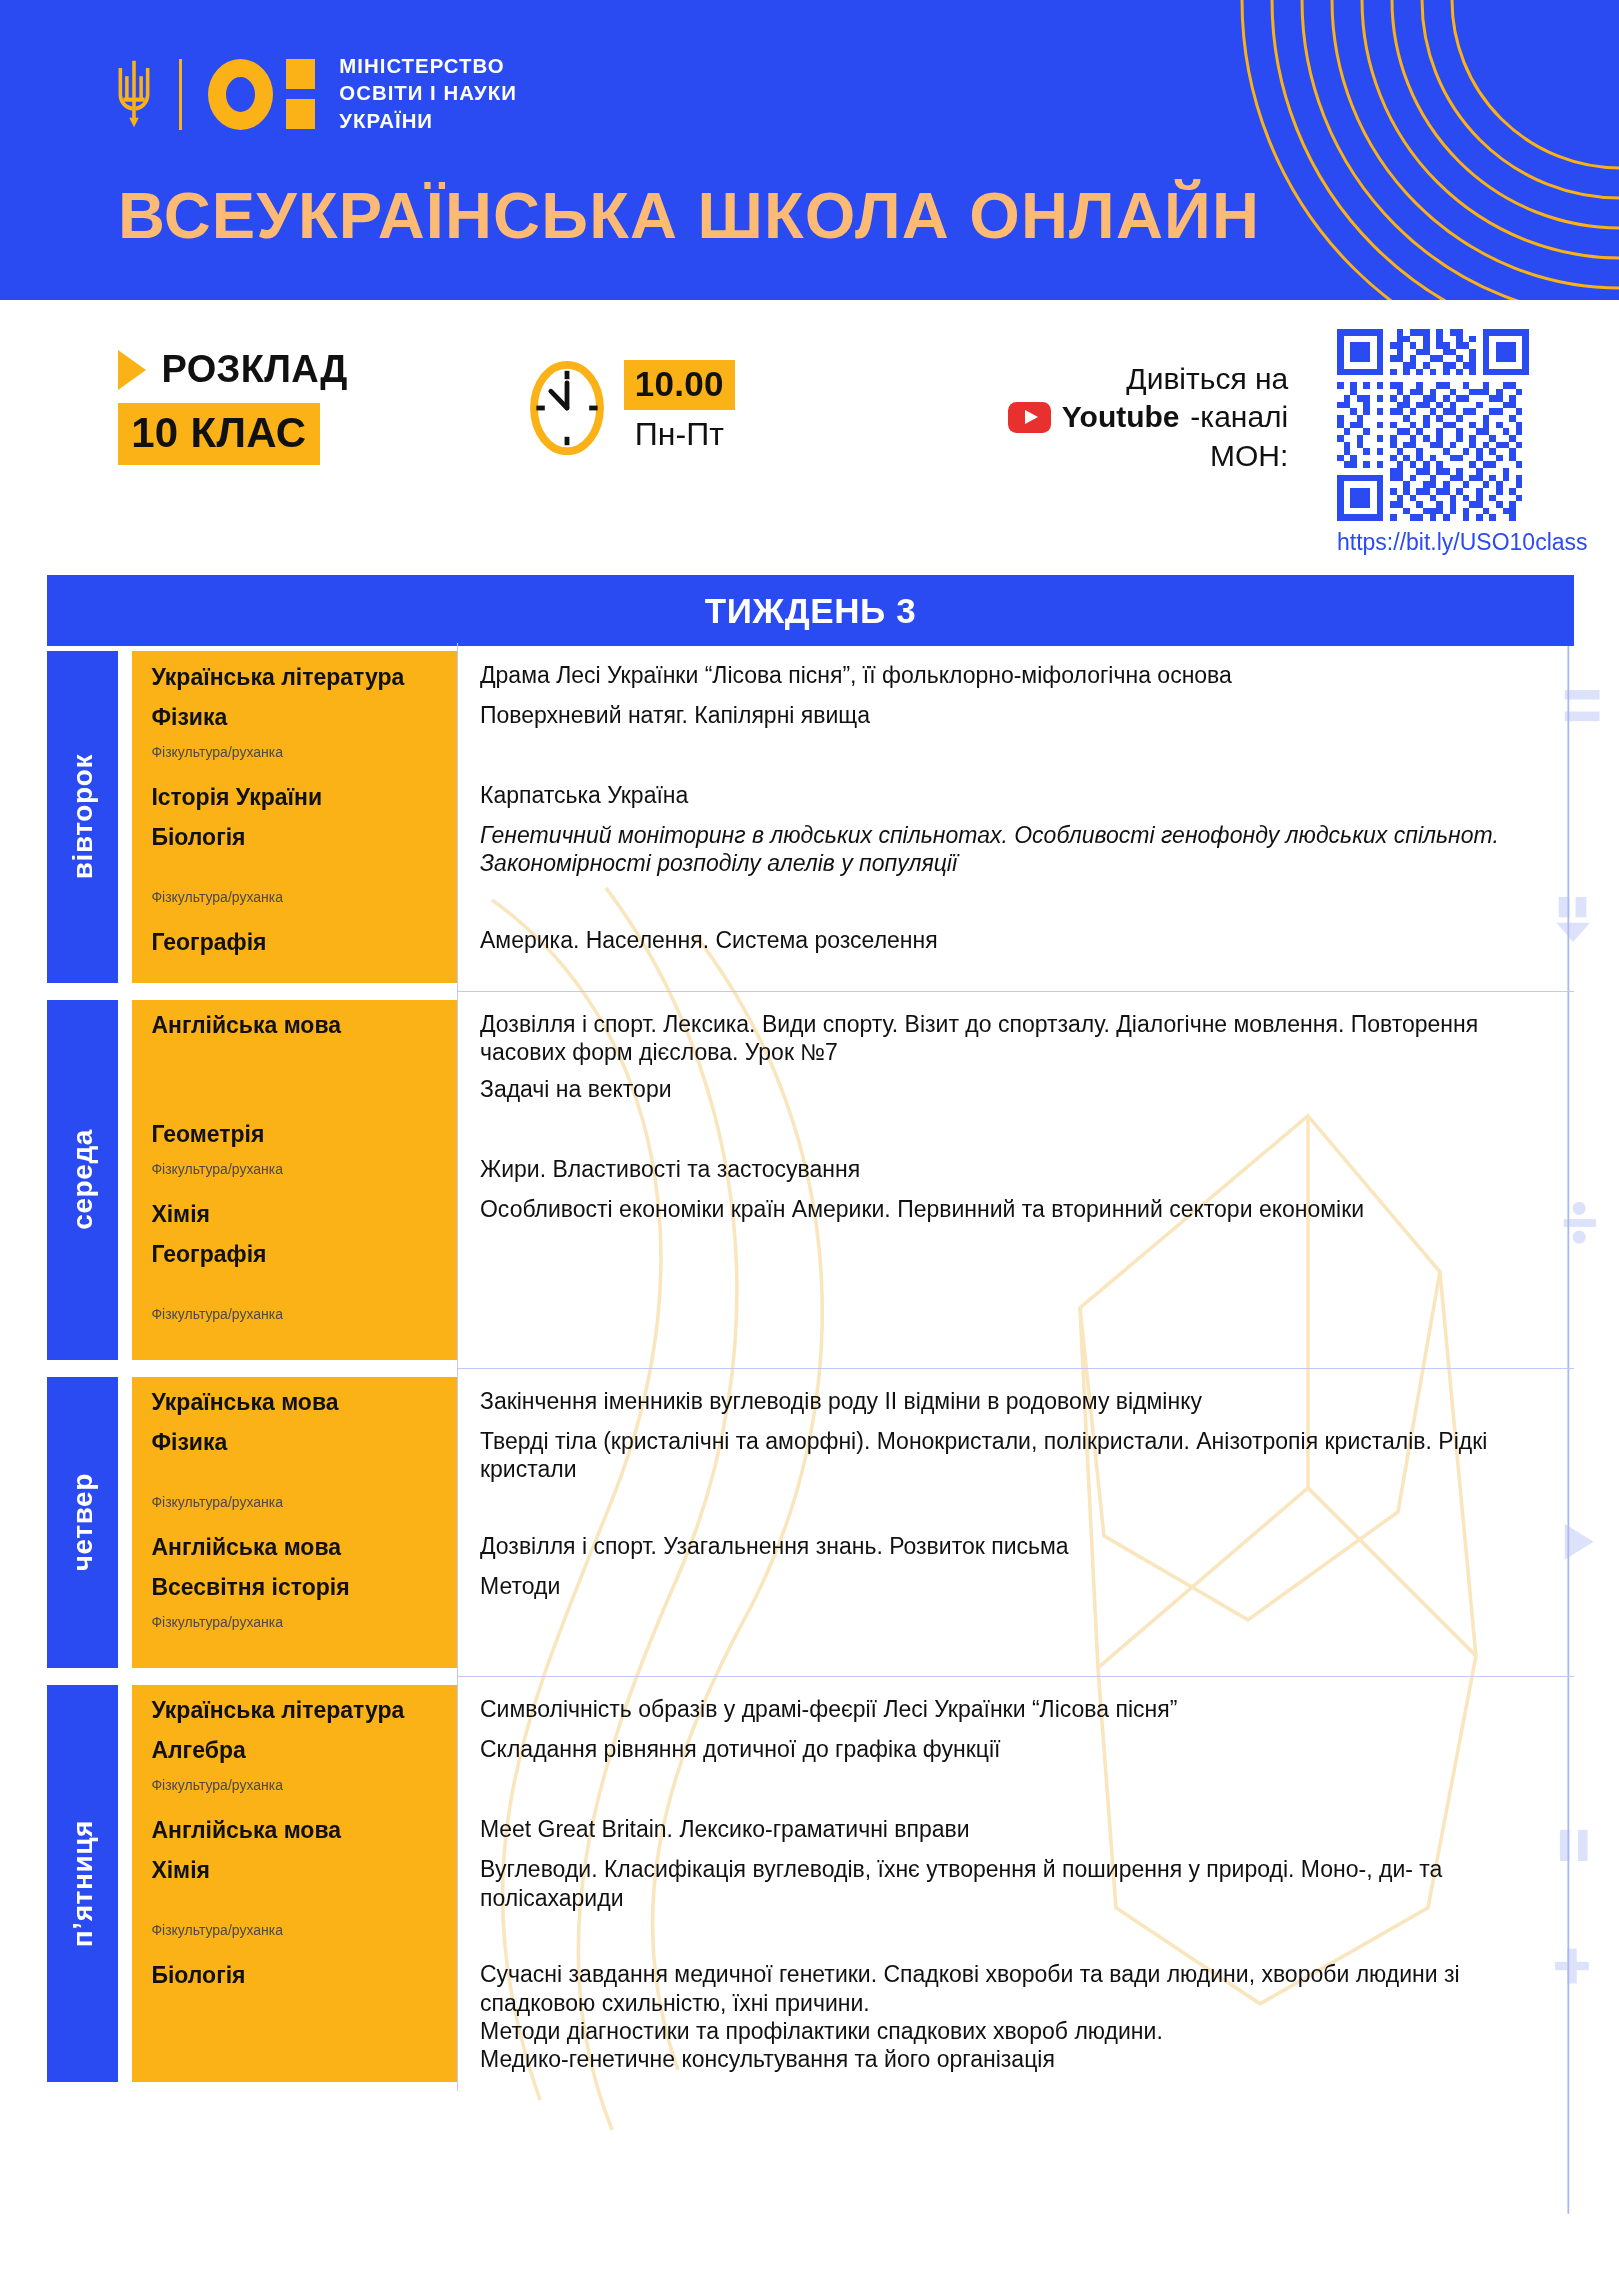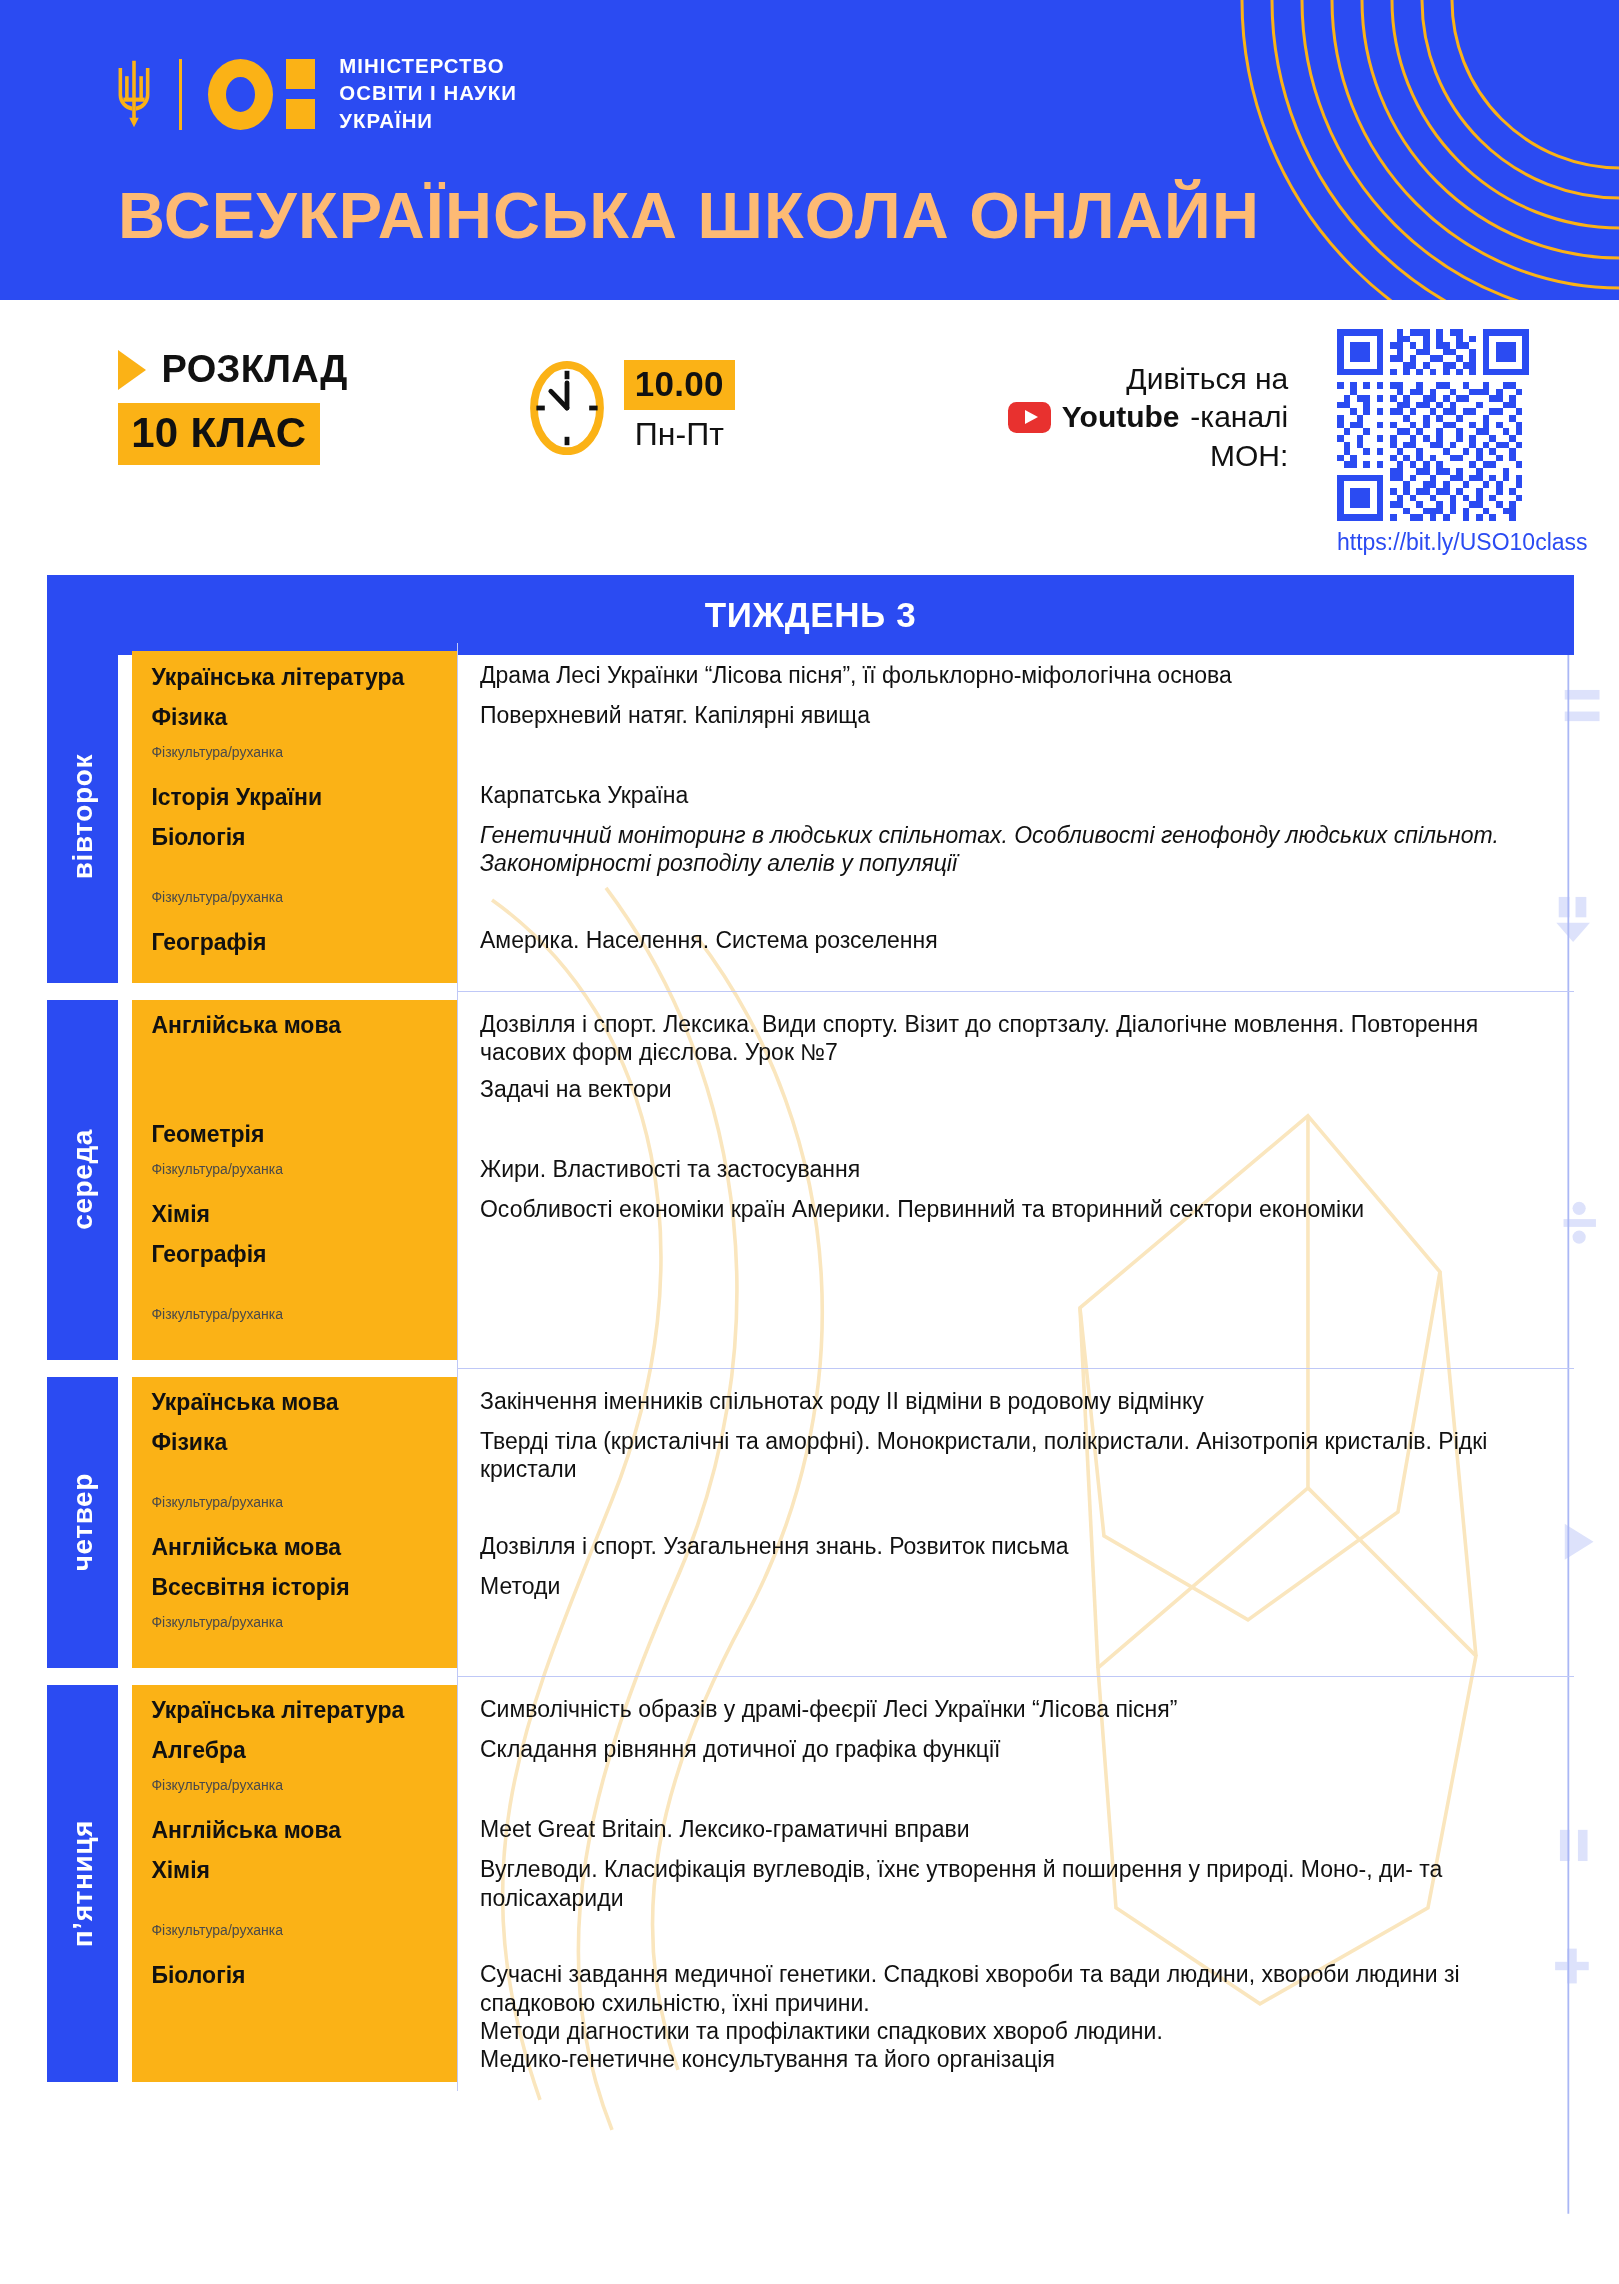--- a/index.html
+++ b/index.html
@@ -105,21 +105,21 @@
   }
   .yt-bold { font-weight: 700; }
 
   .qr-group { position: absolute; left: 1337px; top: 329px; width: 198px; }
   .qr-canvas { width: 192px; height: 192px; display: block; }
   .qr-url { margin-top: 8.4px; font-size: 23px; color: #2B4BF2; text-align: center; white-space: nowrap; }
 
   
   .week-banner {
     position: absolute; left: 47px; top: 575px;
-    width: 1527px; height: 80px;
+    width: 1527px; height: 71px;
     background: #2B4BF2;
     color: #fff;
     font-size: 35px; font-weight: 700;
     display: flex; align-items: center; justify-content: center;
     letter-spacing: 0.6px;
   }
 
   
   .table-wrap { position: absolute; left: 47px; top: 643px; width: 1527px; }
   .day-block { display: flex; align-items: stretch; position: relative; }
@@ -563,21 +563,21 @@
         </div>
         <div class="subj-col">
           <div class="subj" style="min-height: 40px;">Українська мова</div>
           <div class="subj" style="min-height: 65px;">Фізика</div>
           <div class="subj pe" style="min-height: 40px;">Фізкультура/руханка</div>
           <div class="subj" style="min-height: 40px;">Англійська мова</div>
           <div class="subj" style="min-height: 40px;">Всесвітня історія</div>
           <div class="subj pe" style="min-height: 40px;">Фізкультура/руханка</div>
         </div>
         <div class="topic-col">
-          <div class="topic" style="min-height: 40px; white-space: pre-line;">Закінчення іменників спільнотах роду ІІ відміни в родовому відмінку</div>
+          <div class="topic" style="min-height: 40px; white-space: pre-line;">Закінчення іменників вуглеводів роду ІІ відміни в родовому відмінку</div>
           <div class="topic" style="min-height: 65px; white-space: pre-line;">Тверді тіла (кристалічні та аморфні). Монокристали, полікристали. Анізотропія кристалів. Рідкі кристали</div>
           <div class="topic" style="min-height: 40px; white-space: pre-line;"></div>
           <div class="topic" style="min-height: 40px; white-space: pre-line;">Дозвілля і спорт. Узагальнення знань. Розвиток письма</div>
           <div class="topic" style="min-height: 40px; white-space: pre-line;">Методи</div>
           <div class="topic" style="min-height: 40px; white-space: pre-line;"></div>
         </div>
       </div>
       <div class="day-block">
         <div class="day-tab">
           <span>п’ятниця</span>

